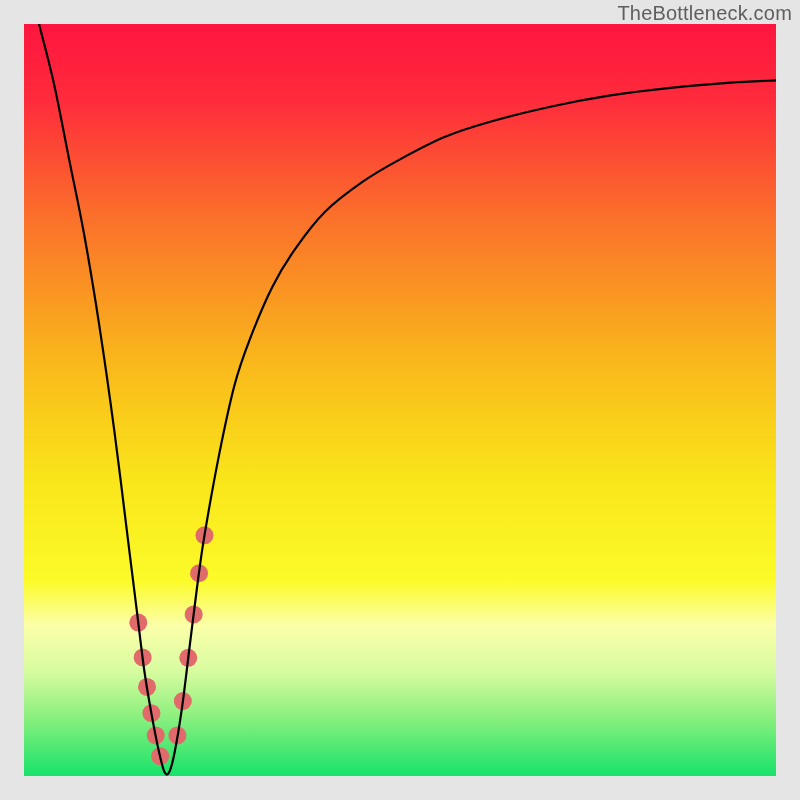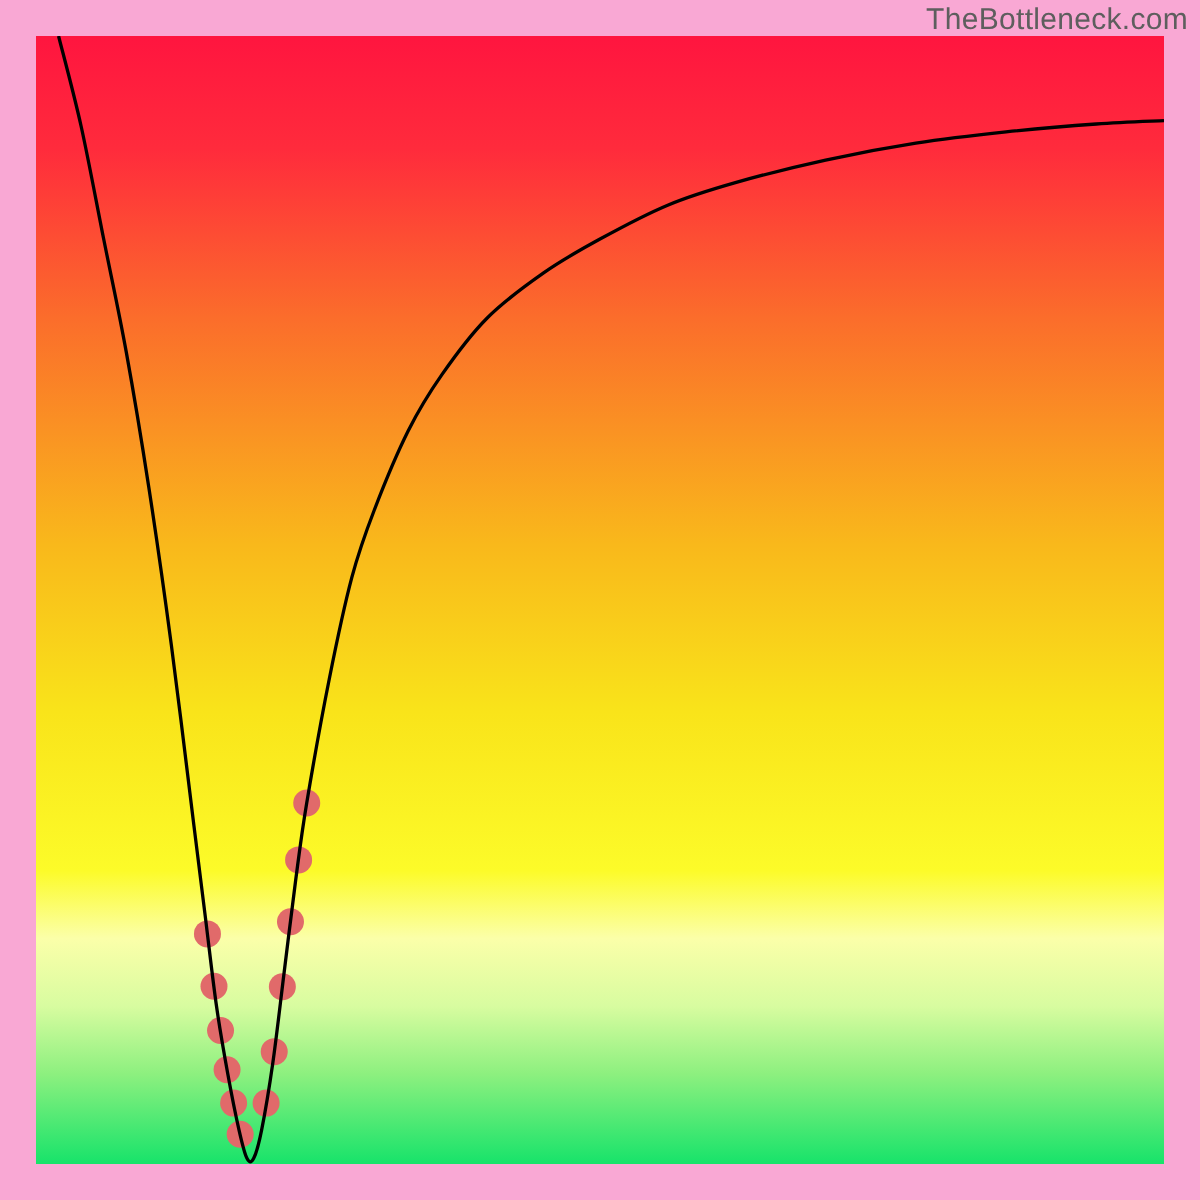--- a/index.html
+++ b/index.html
@@ -9,21 +9,21 @@
     height: 800px;
     overflow: hidden;
     background: #000;
     font-family: Arial, Helvetica, sans-serif;
   }
   .frame {
     position: absolute;
     top: 0; left: 0;
     width: 800px;
     height: 800px;
-    background: #f9a8d4;
+    background: #e5e5e5;
     text-align: right;
   }
   .plot {
     position: absolute;
     top: 24px;
     left: 24px;
     width: 752px;
     height: 752px;
     overflow: hidden;
   }

